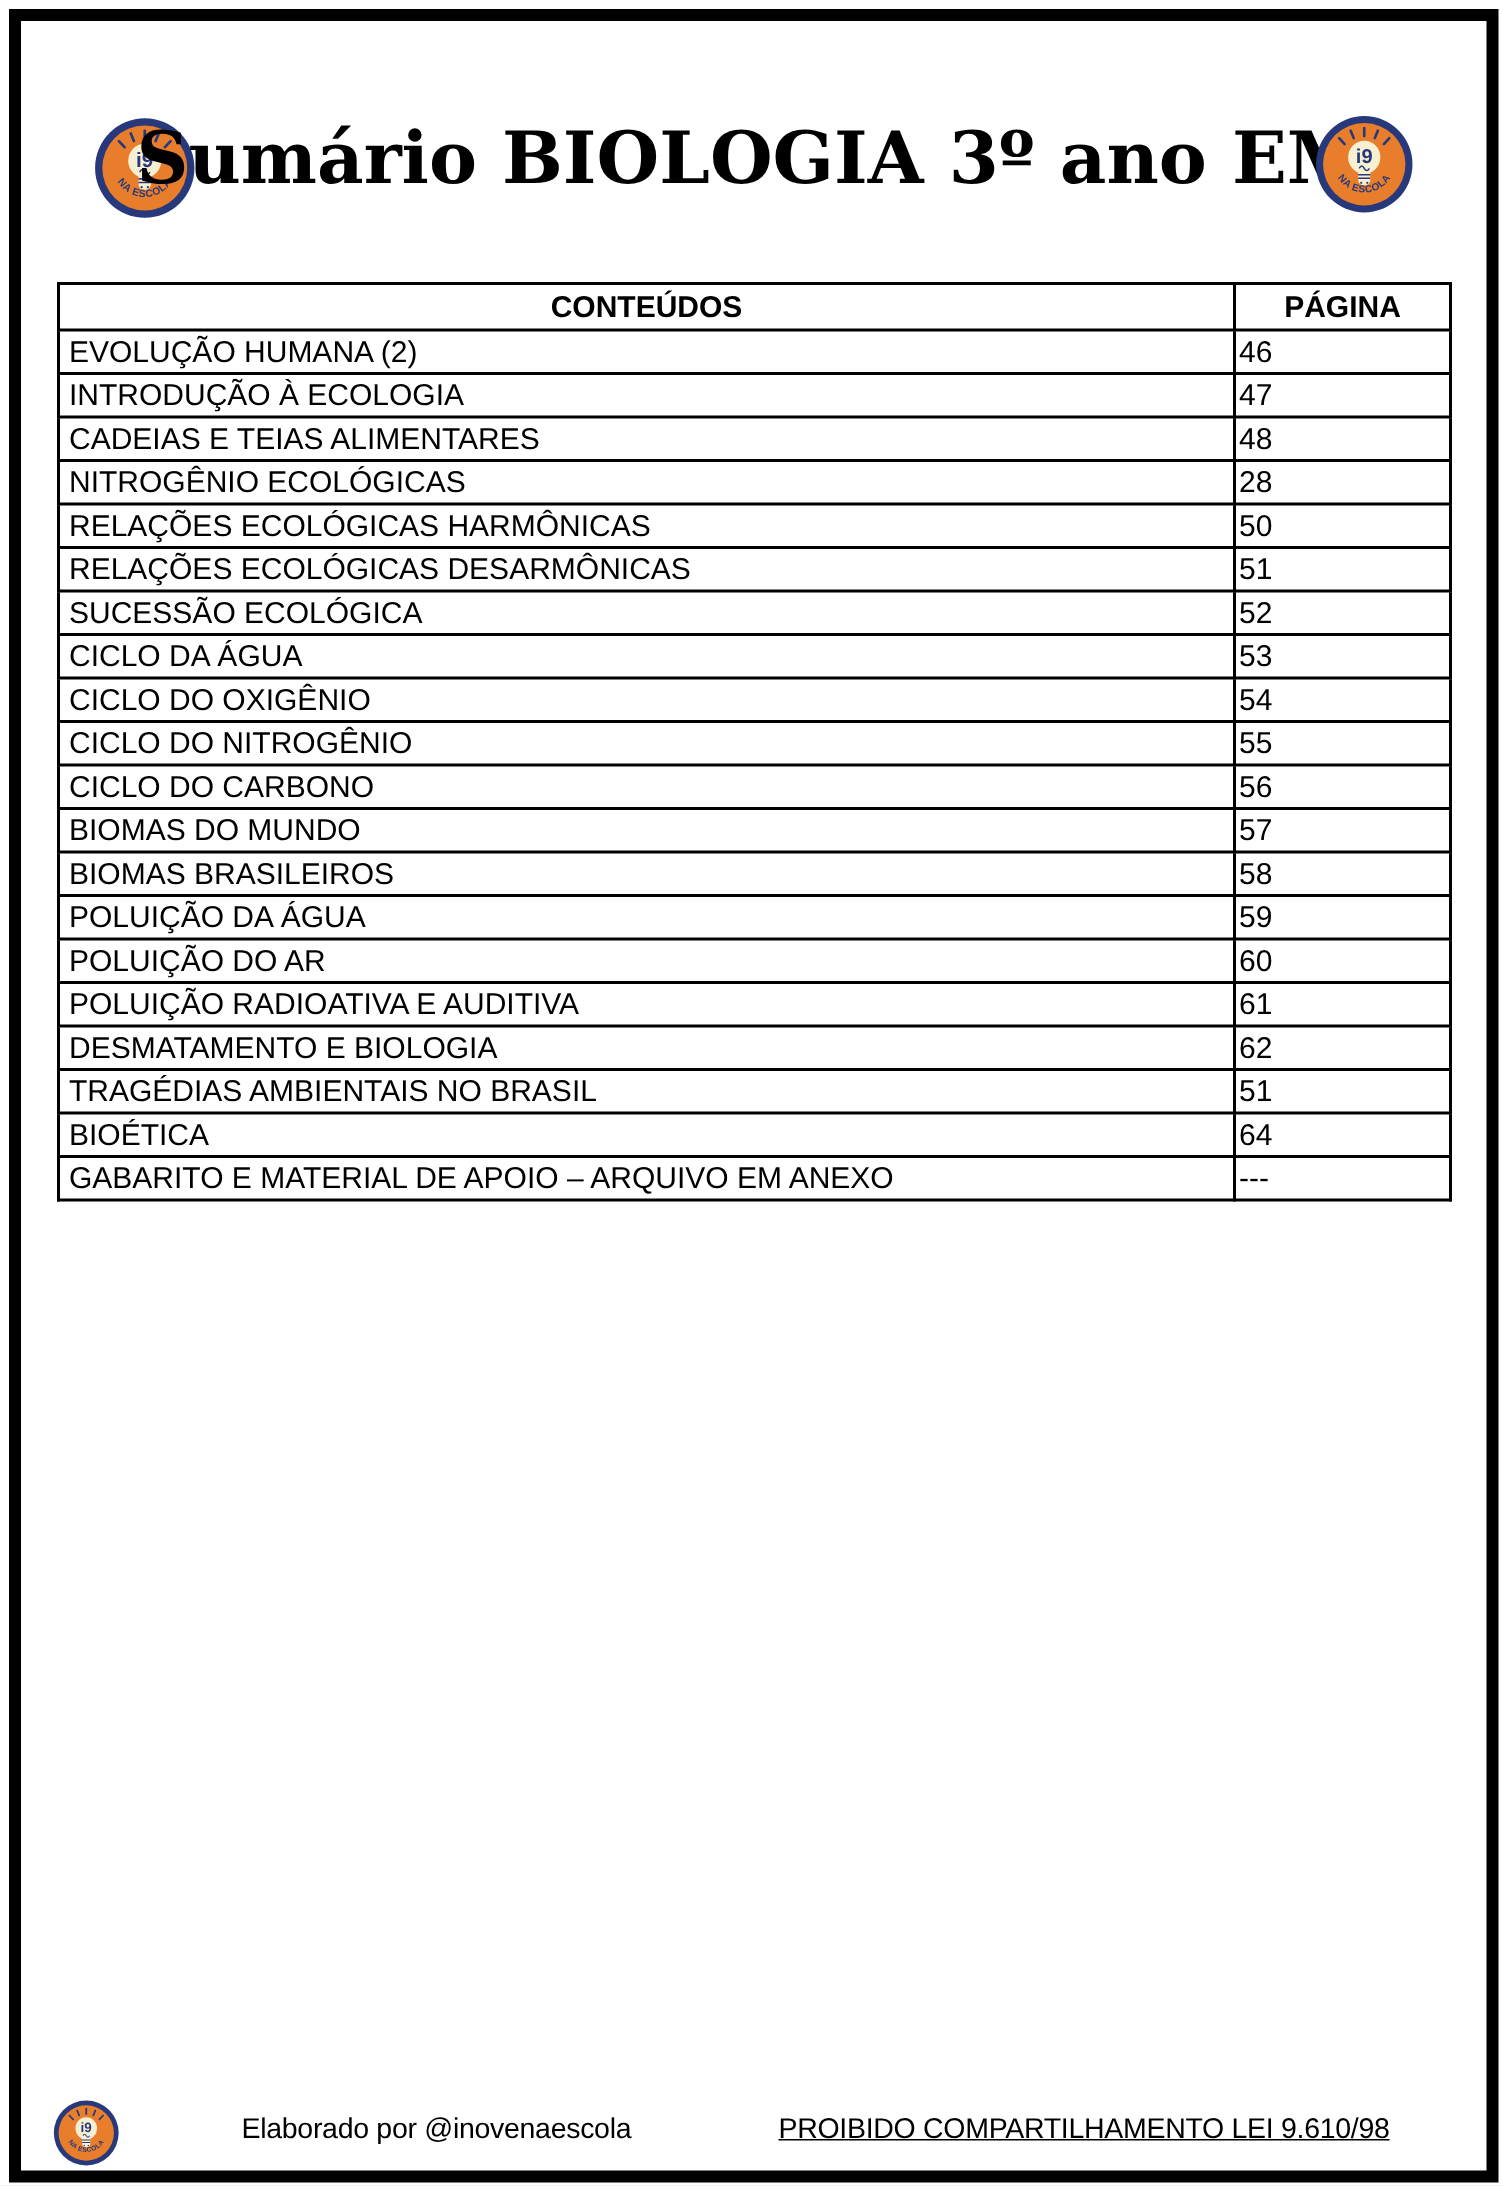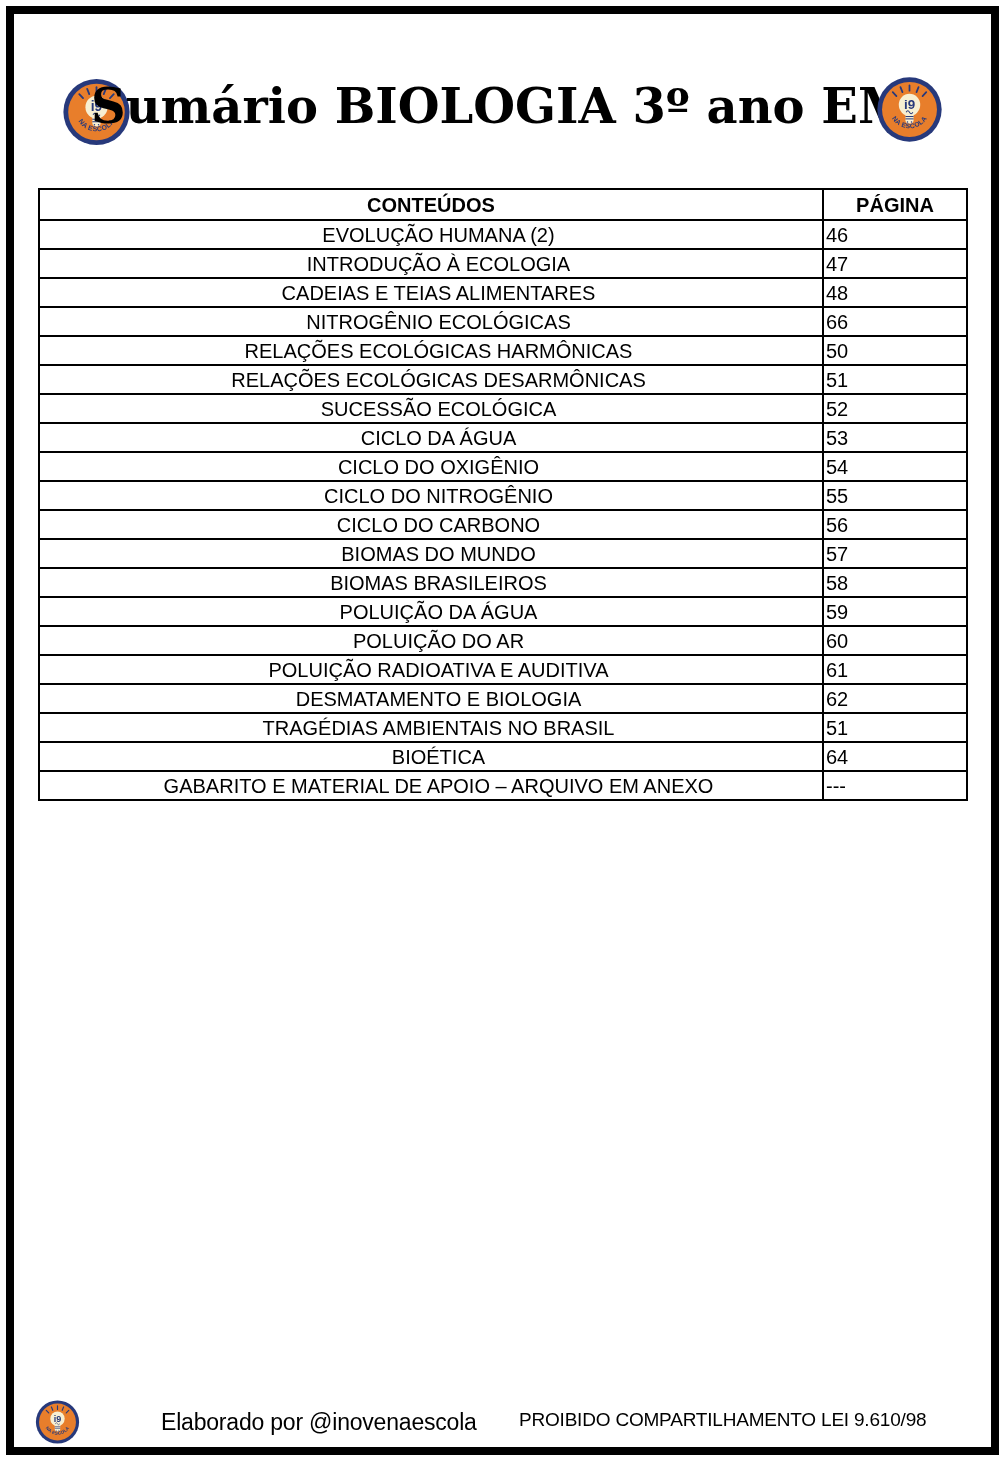--- a/index.html
+++ b/index.html
@@ -49,30 +49,30 @@
     overflow:hidden;
     white-space:nowrap;
   }
   .toc th{
     font-weight:bold;
     text-align:center;
     height:27px;
     padding:1px 10px;
   }
   .toc td{height:25px;padding:1px 2px;}
-  .toc td.content-cell{text-align:center;padding-left:17px;}
+  .toc td.content-cell{text-align:left;padding-left:6px;}
   .toc td.page-cell{}
   
   .footer-credit{
     position:absolute;left:161px;top:1409px;
-    font-size:23px;letter-spacing:-0.2px;
+    font-size:19px;letter-spacing:-0.2px;
   }
   .footer-notice{
     position:absolute;left:519px;top:1409px;
-    font-size:19px;letter-spacing:-0.2px;
+    font-size:19px;letter-spacing:-0.2px;text-decoration:underline;
   }
 </style>
 </head>
 <body>
 
 <div class="page">
 
   <svg width="0" height="0" style="position:absolute" aria-hidden="true">
     <defs>
       <symbol id="i9badge" viewBox="0 0 100 100">
@@ -134,21 +134,21 @@
         <tr>
           <td class="content-cell">INTRODUÇÃO À ECOLOGIA</td>
           <td class="page-cell">47</td>
         </tr>
         <tr>
           <td class="content-cell">CADEIAS E TEIAS ALIMENTARES</td>
           <td class="page-cell">48</td>
         </tr>
         <tr>
           <td class="content-cell">NITROGÊNIO ECOLÓGICAS</td>
-          <td class="page-cell">66</td>
+          <td class="page-cell">28</td>
         </tr>
         <tr>
           <td class="content-cell">RELAÇÕES ECOLÓGICAS HARMÔNICAS</td>
           <td class="page-cell">50</td>
         </tr>
         <tr>
           <td class="content-cell">RELAÇÕES ECOLÓGICAS DESARMÔNICAS</td>
           <td class="page-cell">51</td>
         </tr>
         <tr>

